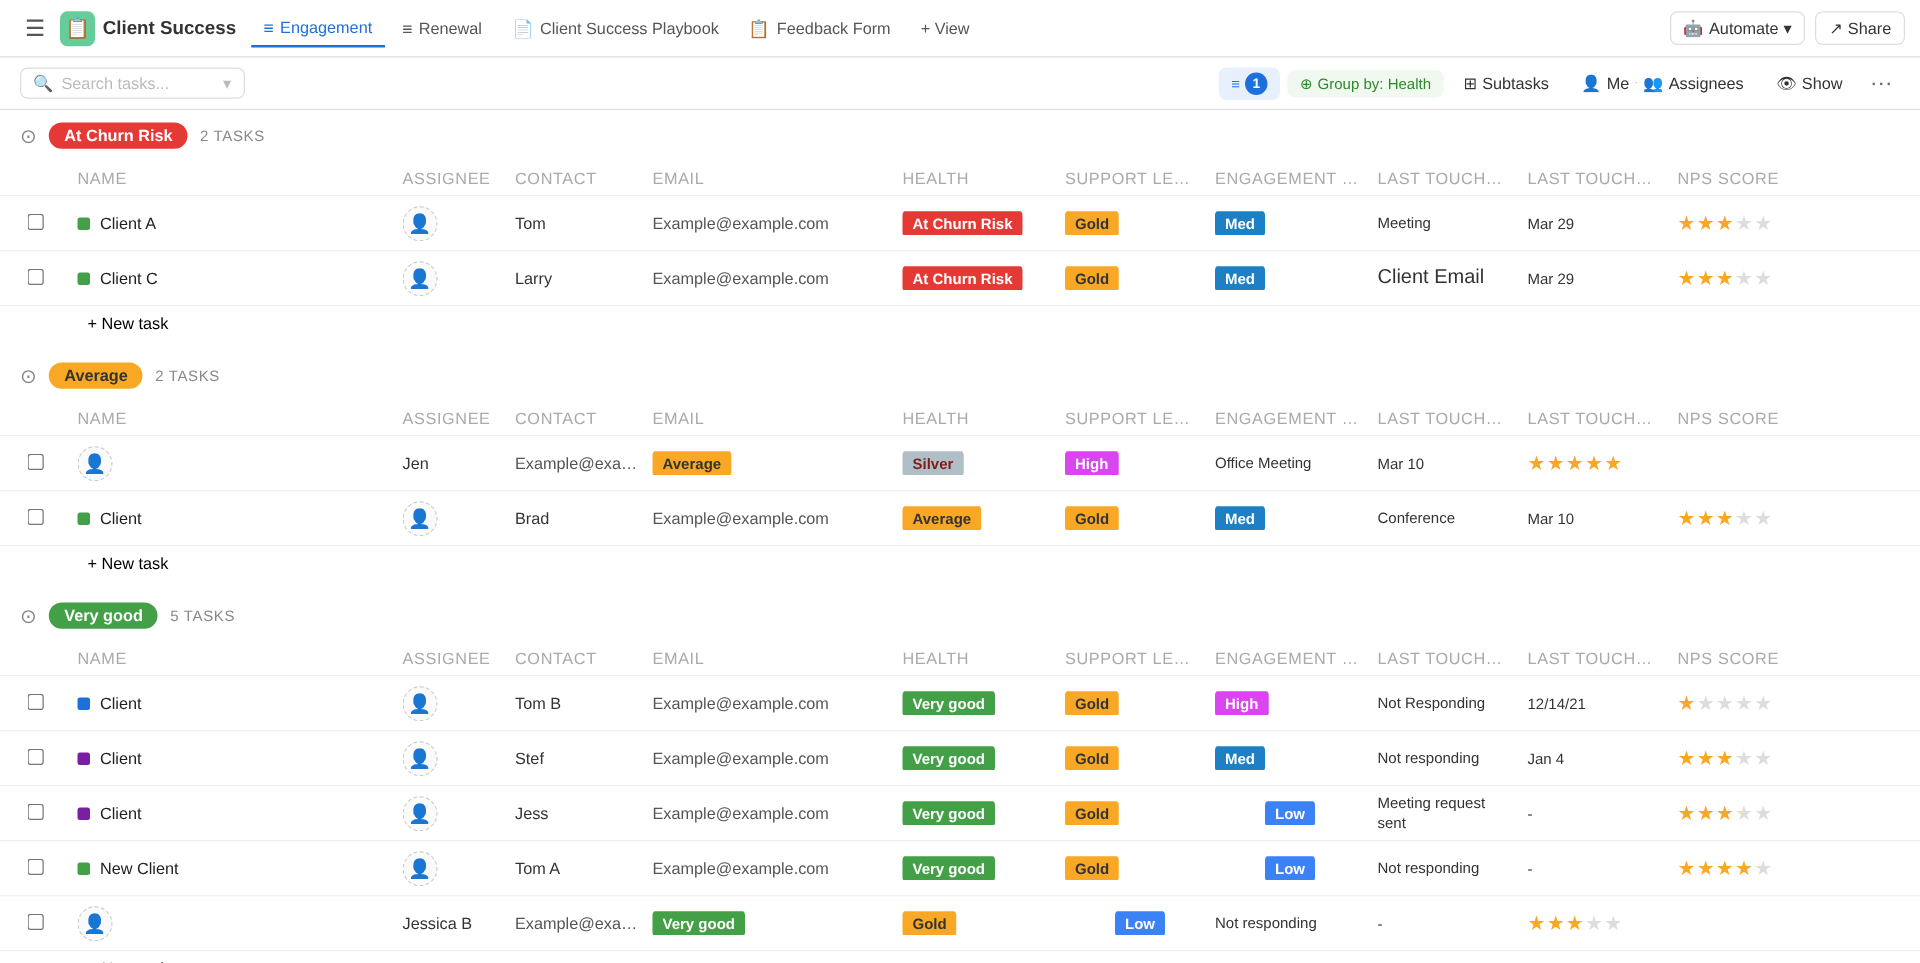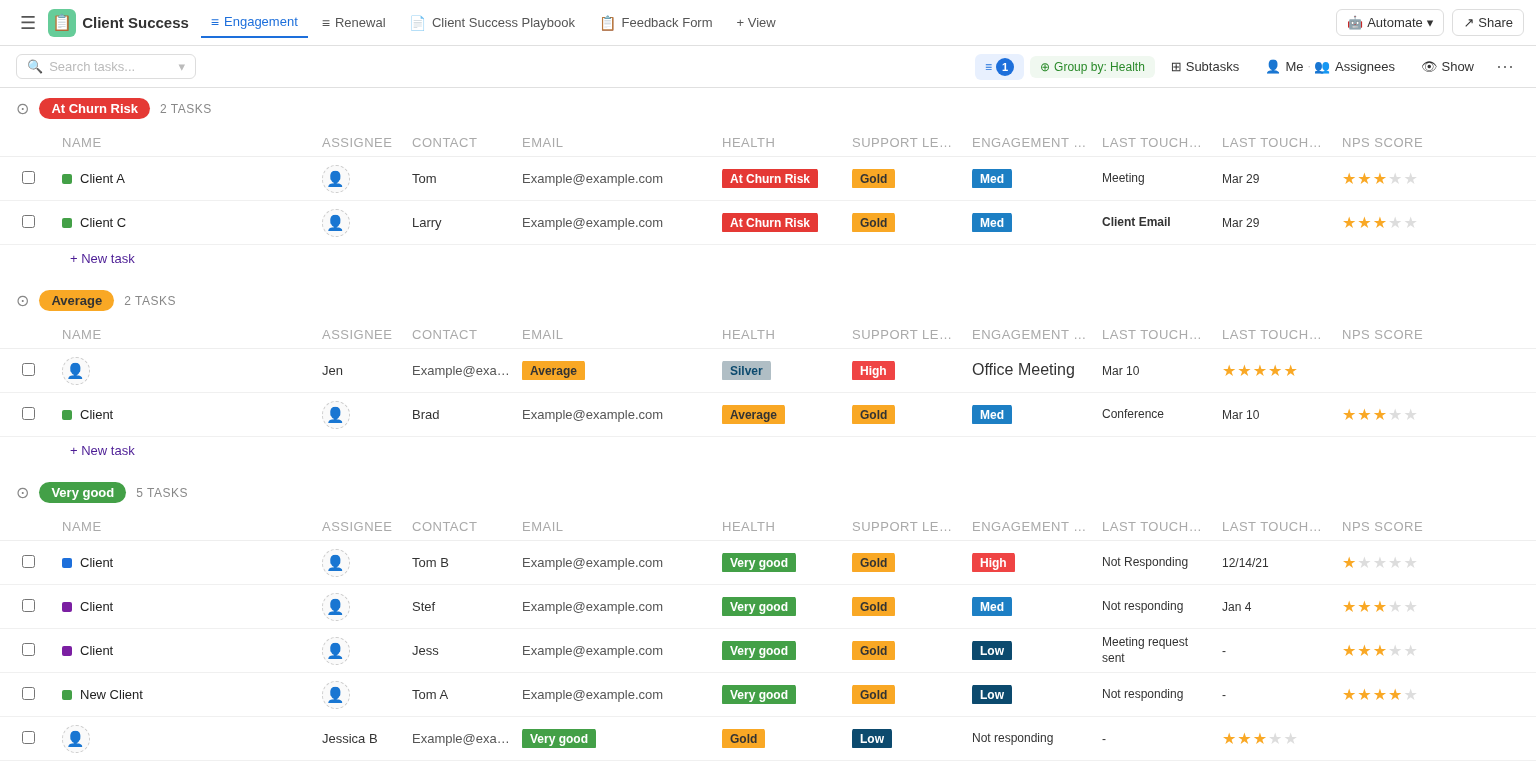--- a/index.html
+++ b/index.html
@@ -47,26 +47,26 @@
     .dot-green { background: #43a047; }
     .dot-blue { background: #1d6fdb; }
     .dot-purple { background: #7b1fa2; }
     .assignee-avatar { width: 28px; height: 28px; border-radius: 50%; border: 1px dashed #ccc; display: flex; align-items: center; justify-content: center; color: #bbb; font-size: 15px; background: #fafafa; }
     .health-badge { padding: 4px 8px; border-radius: 4px; font-weight: 600; font-size: 12px; color: #fff; text-align: center; }
     .health-churn { background: #e53935; }
     .health-average { background: #f9a825; color: #333; }
     .health-verygood { background: #43a047; }
     .support-badge { padding: 4px 8px; border-radius: 4px; font-weight: 600; font-size: 12px; text-align: center; }
     .support-gold { background: #f9a825; color: #333; }
-    .support-silver { background: #b0bec5; color: #0c4a6e; }
+    .support-silver { background: #b0bec5; color: #7f1d1d; }
     .engagement-badge { padding: 4px 8px; border-radius: 4px; font-weight: 600; font-size: 12px; color: #fff; text-align: center; }
     .eng-med { background: #1d7fc4; }
-    .eng-high { background: #ef4444; }
-    .eng-low { background: #0c4a6e; }
-    .new-task-row { padding: 6px 16px 6px 70px; color: #4c1d95; font-size: 13px; cursor: pointer; }
+    .eng-high { background: #d946ef; }
+    .eng-low { background: #3b82f6; margin-left: 40px; }
+    .new-task-row { padding: 6px 16px 6px 70px; color: #000000; font-size: 13px; cursor: pointer; }
 
     
     .stars { display: flex; align-items: center; gap: 1px; }
     .star { font-size: 16px; }
     .star-filled { color: #f9a825; }
     .star-empty { color: #ddd; }
   </style>
 </head>
 <body>
 
@@ -211,21 +211,21 @@
       <div class="cell" style="color:#555;">Example@example.com</div>
       <div class="cell">
         <span class="health-badge health-churn">At Churn Risk</span>
       </div>
       <div class="cell">
         <span class="support-badge support-gold">Gold</span>
       </div>
       <div class="cell">
         <span class="engagement-badge eng-med">Med</span>
       </div>
-      <div class="cell" style="font-size:12px;white-space:normal;line-height:1.3;font-weight:bold;">Client Email</div>
+      <div class="cell" style="font-size:16px;white-space:normal;line-height:1.3;">Client Email</div>
       <div class="cell" style="font-size:12px;">Mar 29</div>
       <div class="cell">
           <div class="stars">
             <span class="star star-filled">★</span>
             <span class="star star-filled">★</span>
             <span class="star star-filled">★</span>
             <span class="star star-empty">★</span>
             <span class="star star-empty">★</span>
           </div>
         </div>
@@ -262,21 +262,21 @@
       <div class="cell" style="color:#555;">Example@example.com</div>
       <div class="cell">
         <span class="health-badge health-average">Average</span>
       </div>
       <div class="cell">
         <span class="support-badge support-silver">Silver</span>
       </div>
       <div class="cell">
         <span class="engagement-badge eng-high">High</span>
       </div>
-      <div class="cell" style="font-size:16px;white-space:normal;line-height:1.3;">Office Meeting</div>
+      <div class="cell" style="font-size:12px;white-space:normal;line-height:1.3;">Office Meeting</div>
       <div class="cell" style="font-size:12px;">Mar 10</div>
       <div class="cell">
           <div class="stars">
             <span class="star star-filled">★</span>
             <span class="star star-filled">★</span>
             <span class="star star-filled">★</span>
             <span class="star star-filled">★</span>
             <span class="star star-filled">★</span>
           </div>
         </div>

